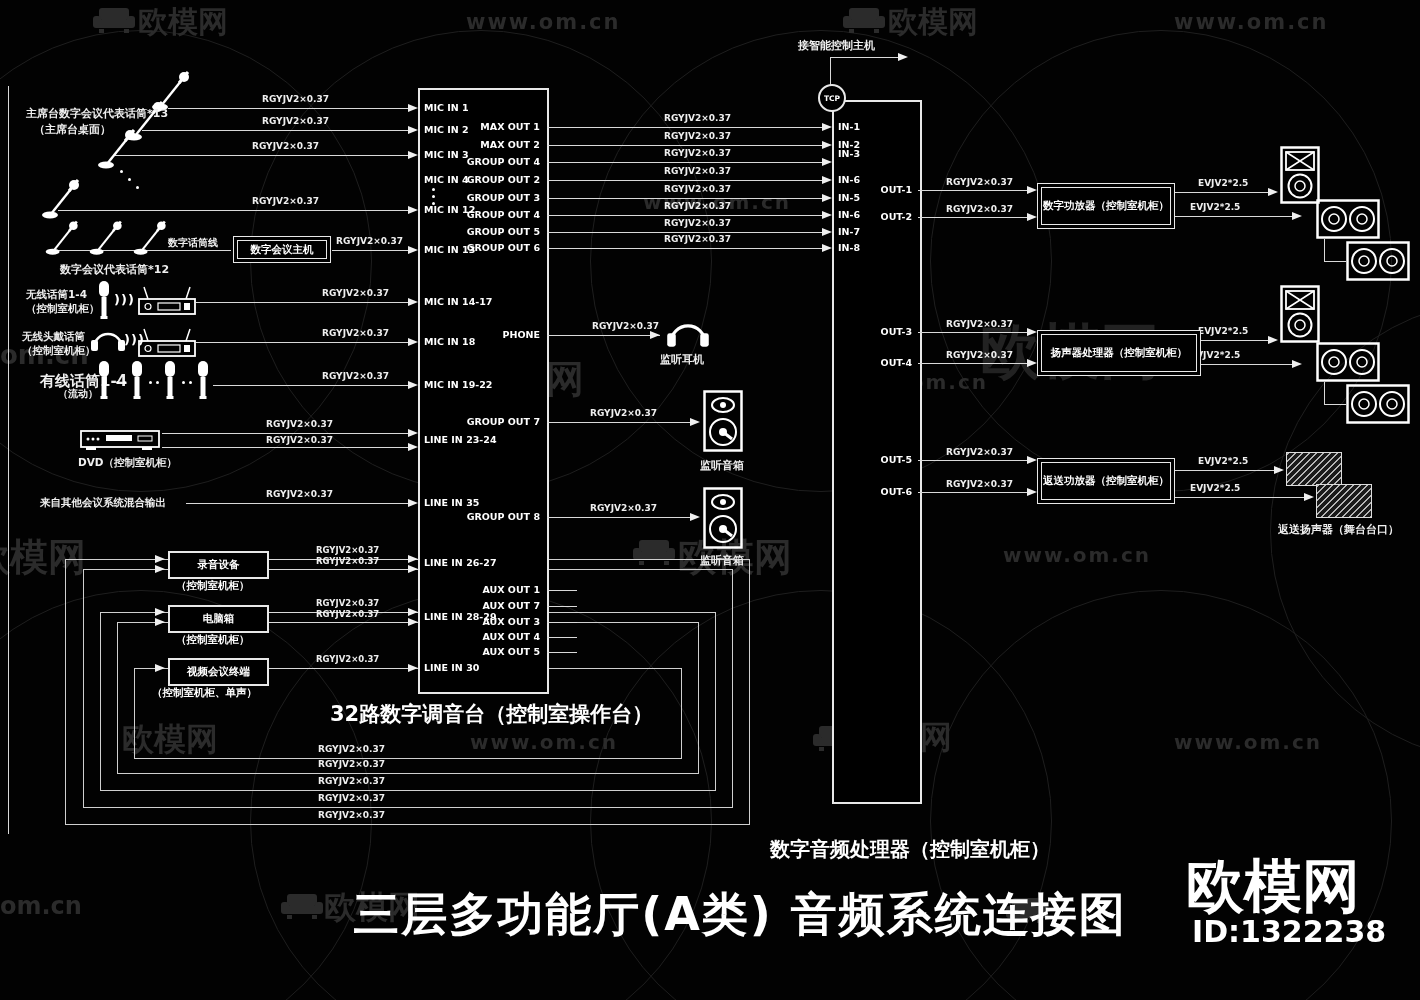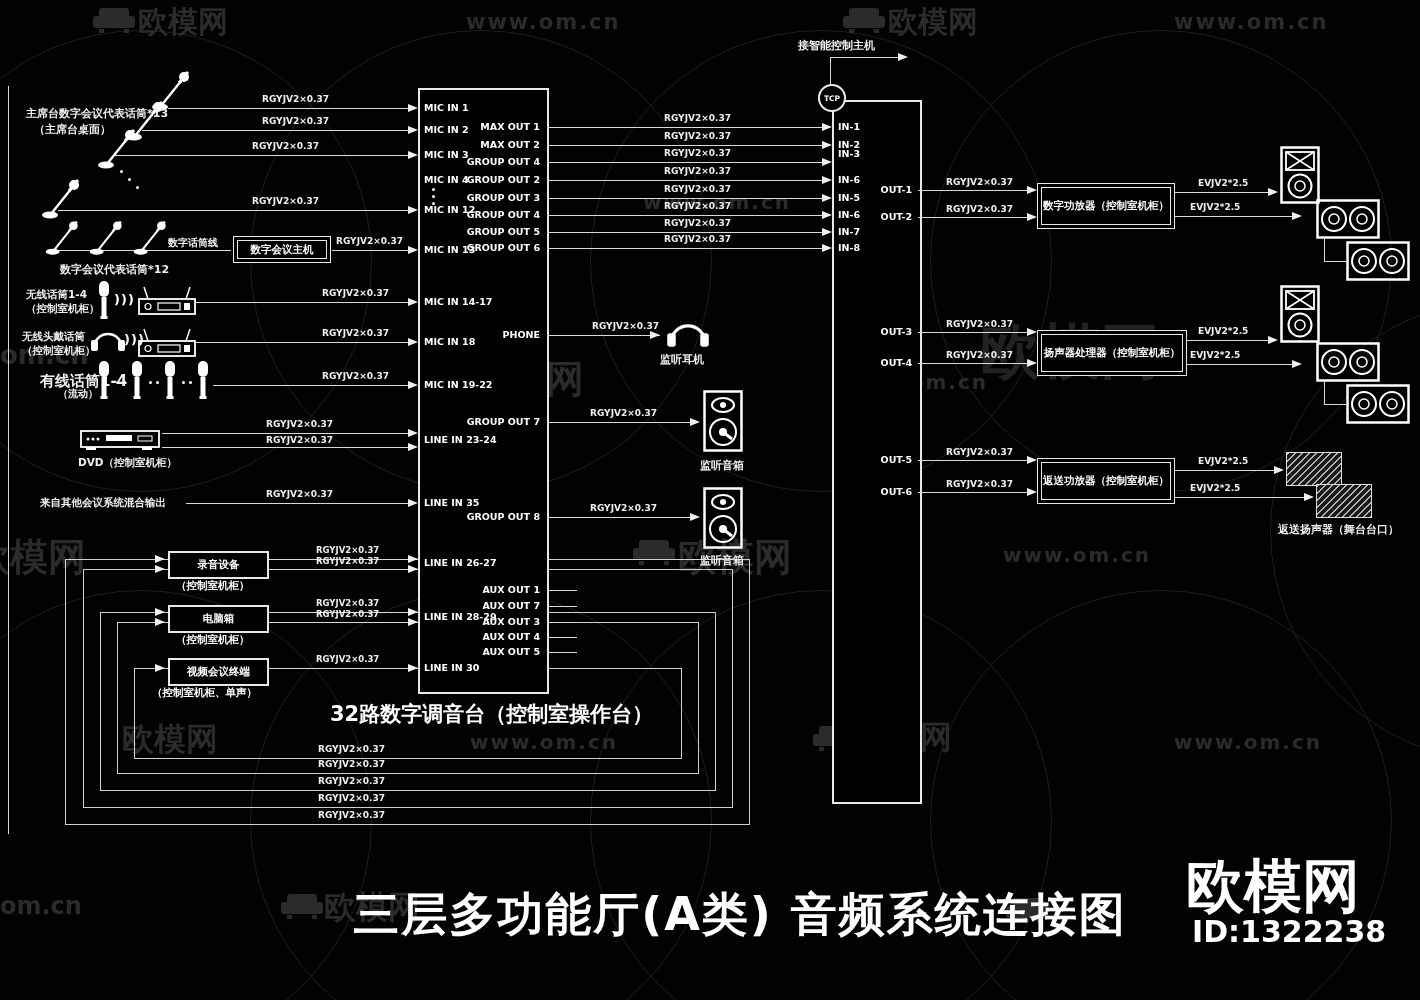--- a/index.html
+++ b/index.html
@@ -403,20 +403,21 @@
     </svg>
   <div class="cn" style="left:700px;top:553px">监听音箱</div>
 
   <div class="hl" style="left:547px;top:590px;width:30px"></div>
   <div class="hl" style="left:547px;top:606px;width:30px"></div>
   <div class="hl" style="left:547px;top:622px;width:30px"></div>
   <div class="hl" style="left:547px;top:637px;width:30px"></div>
   <div class="hl" style="left:547px;top:652px;width:30px"></div>
 
   <div class="blk" style="left:832px;top:100px;width:86px;height:700px"></div>
+  <div class="cap" style="left:770px;top:836px;font-size:20px">数字音频处理器（控制室机柜）</div>
   <div class="tcp" style="left:818px;top:84px">TCP</div>
   <div class="vl" style="left:830px;top:57px;height:31px"></div>
   <div class="hl" style="left:830px;top:57px;width:68px"></div>
   <div class="ar" style="left:898px;top:53px"></div>
   <div class="cn" style="left:798px;top:38px">接智能控制主机</div>
 
   <div class="qin" style="top:121px">IN-1</div>
   <div class="qin" style="top:139px">IN-2</div>
   <div class="qin" style="top:148px">IN-3</div>
   <div class="qin" style="top:174px">IN-6</div>
@@ -447,21 +448,21 @@
   <div class="lb" style="left:946px;top:177px">RGYJV2×0.37</div>
   <div class="lb" style="left:946px;top:204px">RGYJV2×0.37</div>
   <div class="lb" style="left:946px;top:319px">RGYJV2×0.37</div>
   <div class="lb" style="left:946px;top:350px">RGYJV2×0.37</div>
   <div class="lb" style="left:946px;top:447px">RGYJV2×0.37</div>
   <div class="lb" style="left:946px;top:479px">RGYJV2×0.37</div>
 
   <div class="dbox" style="left:1037px;top:183px;width:138px;height:46px;box-sizing:border-box">
     <div>数字功放器（控制室机柜）</div>
   </div>
-  <div class="dbox" style="left:1037px;top:330px;width:150px;height:46px;box-sizing:border-box">
+  <div class="dbox" style="left:1037px;top:330px;width:164px;height:46px;box-sizing:border-box">
     <div>扬声器处理器（控制室机柜）</div>
   </div>
   <div class="dbox" style="left:1037px;top:458px;width:138px;height:46px;box-sizing:border-box">
     <div>返送功放器（控制室机柜）</div>
   </div>
 
   <div class="hl" style="left:1175px;top:192px;width:93px"></div>
   <div class="ar" style="left:1268px;top:188px"></div>
   <div class="lb" style="left:1198px;top:178px">EVJV2*2.5</div>
   <svg class="icon" style="left:1280px;top:146px;width:40px;height:58px">

